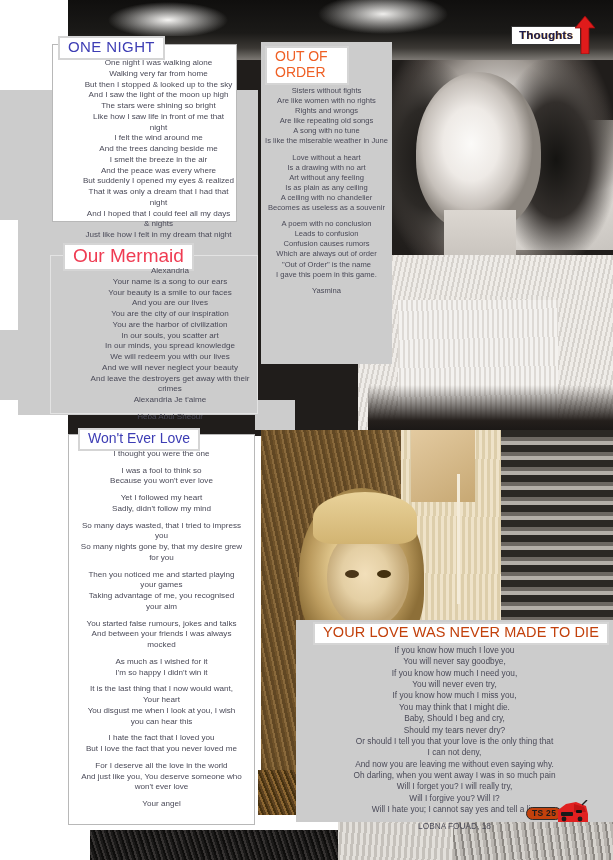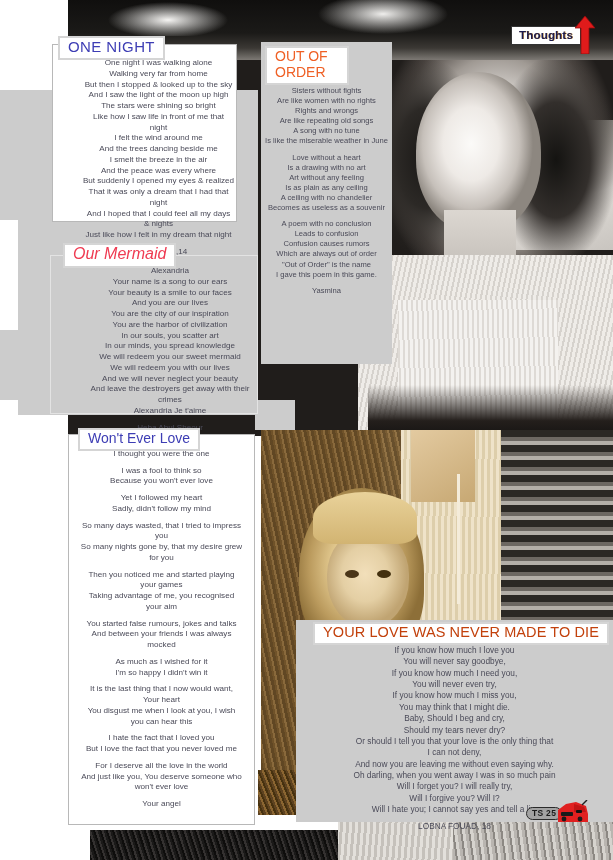--- a/index.html
+++ b/index.html
@@ -157,21 +157,21 @@
   
   .title-chip {
     position: absolute; background: #ffffff;
     border: 2px solid #d5d5d5;
     padding: 1px 8px 3px 8px;
     white-space: nowrap;
     line-height: 1.05;
   }
   #title-one-night { left: 58px; top: 36px; font-size: 15px; color: #3d3db4; letter-spacing: .4px; }
   #title-out-order { left: 265px; top: 46px; font-size: 14px; color: #ef6025; line-height: 1.12; width: 84px; white-space: normal; }
-  #title-mermaid   { left: 63px; top: 243px; font-size: 16px; color: #ef3b52; font-style: italic; }
+  #title-mermaid   { left: 63px; top: 243px; font-size: 19px; color: #ef3b52; }
   #title-wont      { left: 78px; top: 428px; font-size: 14px; color: #3d3db4; }
   #title-your-love { left: 313px; top: 622px; font-size: 14.5px; color: #c2410c; letter-spacing: .1px; }
 
   
   .poem {
     position: absolute;
     text-align: center;
     color: #4a4a58;
     font-size: 8.1px;
     line-height: 1.33;
@@ -201,21 +201,21 @@
     position: absolute; left: 575px; top: 16px;
     width: 20px; height: 38px;
   }
 
   
   #page-badge {
     position: absolute; left: 526px; top: 800px;
     display: flex; align-items: center;
   }
   #page-badge .pill {
-    background: #a3a3a3; border: 1px solid #2a2a2a;
+    background: #c2410c; border: 1px solid #2a2a2a;
     border-radius: 9px; padding: 0px 5px 1px 5px;
     font-size: 8.5px; font-weight: bold; color: #1b1b1b;
     letter-spacing: .3px;
   }
   #page-badge .car { margin-left: -6px; }
 </style>
 </head>
 <body>
 
 <div id="page">
@@ -321,21 +321,20 @@
   <div class="poem" id="poem-mermaid">
     <div class="stanza">
       <div class="line">Alexandria</div>
       <div class="line">Your name is a song to our ears</div>
       <div class="line">Your beauty is a smile to our faces</div>
       <div class="line">And you are our lives</div>
       <div class="line">You are the city of our inspiration</div>
       <div class="line">You are the harbor of civilization</div>
       <div class="line">In our souls, you scatter art</div>
       <div class="line">In our minds, you spread knowledge</div>
-      <div class="line">We will redeem you our sweet mermaid</div>
       <div class="line">We will redeem you with our lives</div>
       <div class="line">And we will never neglect your beauty</div>
       <div class="line">And leave the destroyers get away with their</div>
       <div class="line">crimes</div>
       <div class="line">Alexandria Je t'aime</div>
     </div>
     <div class="sig">Heba Abul Sheour</div>
   </div>
 
   <div class="poem" id="poem-wont">

